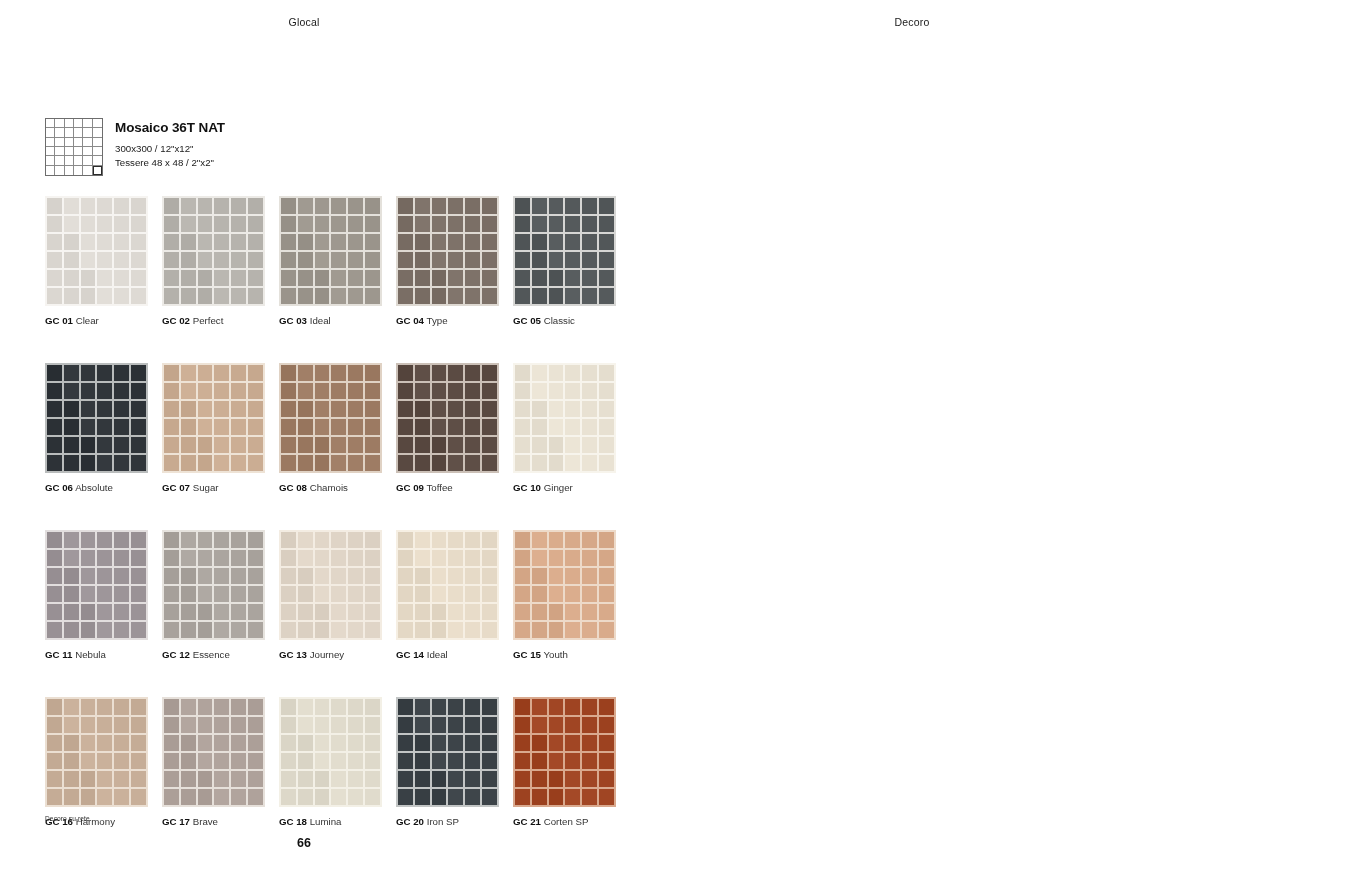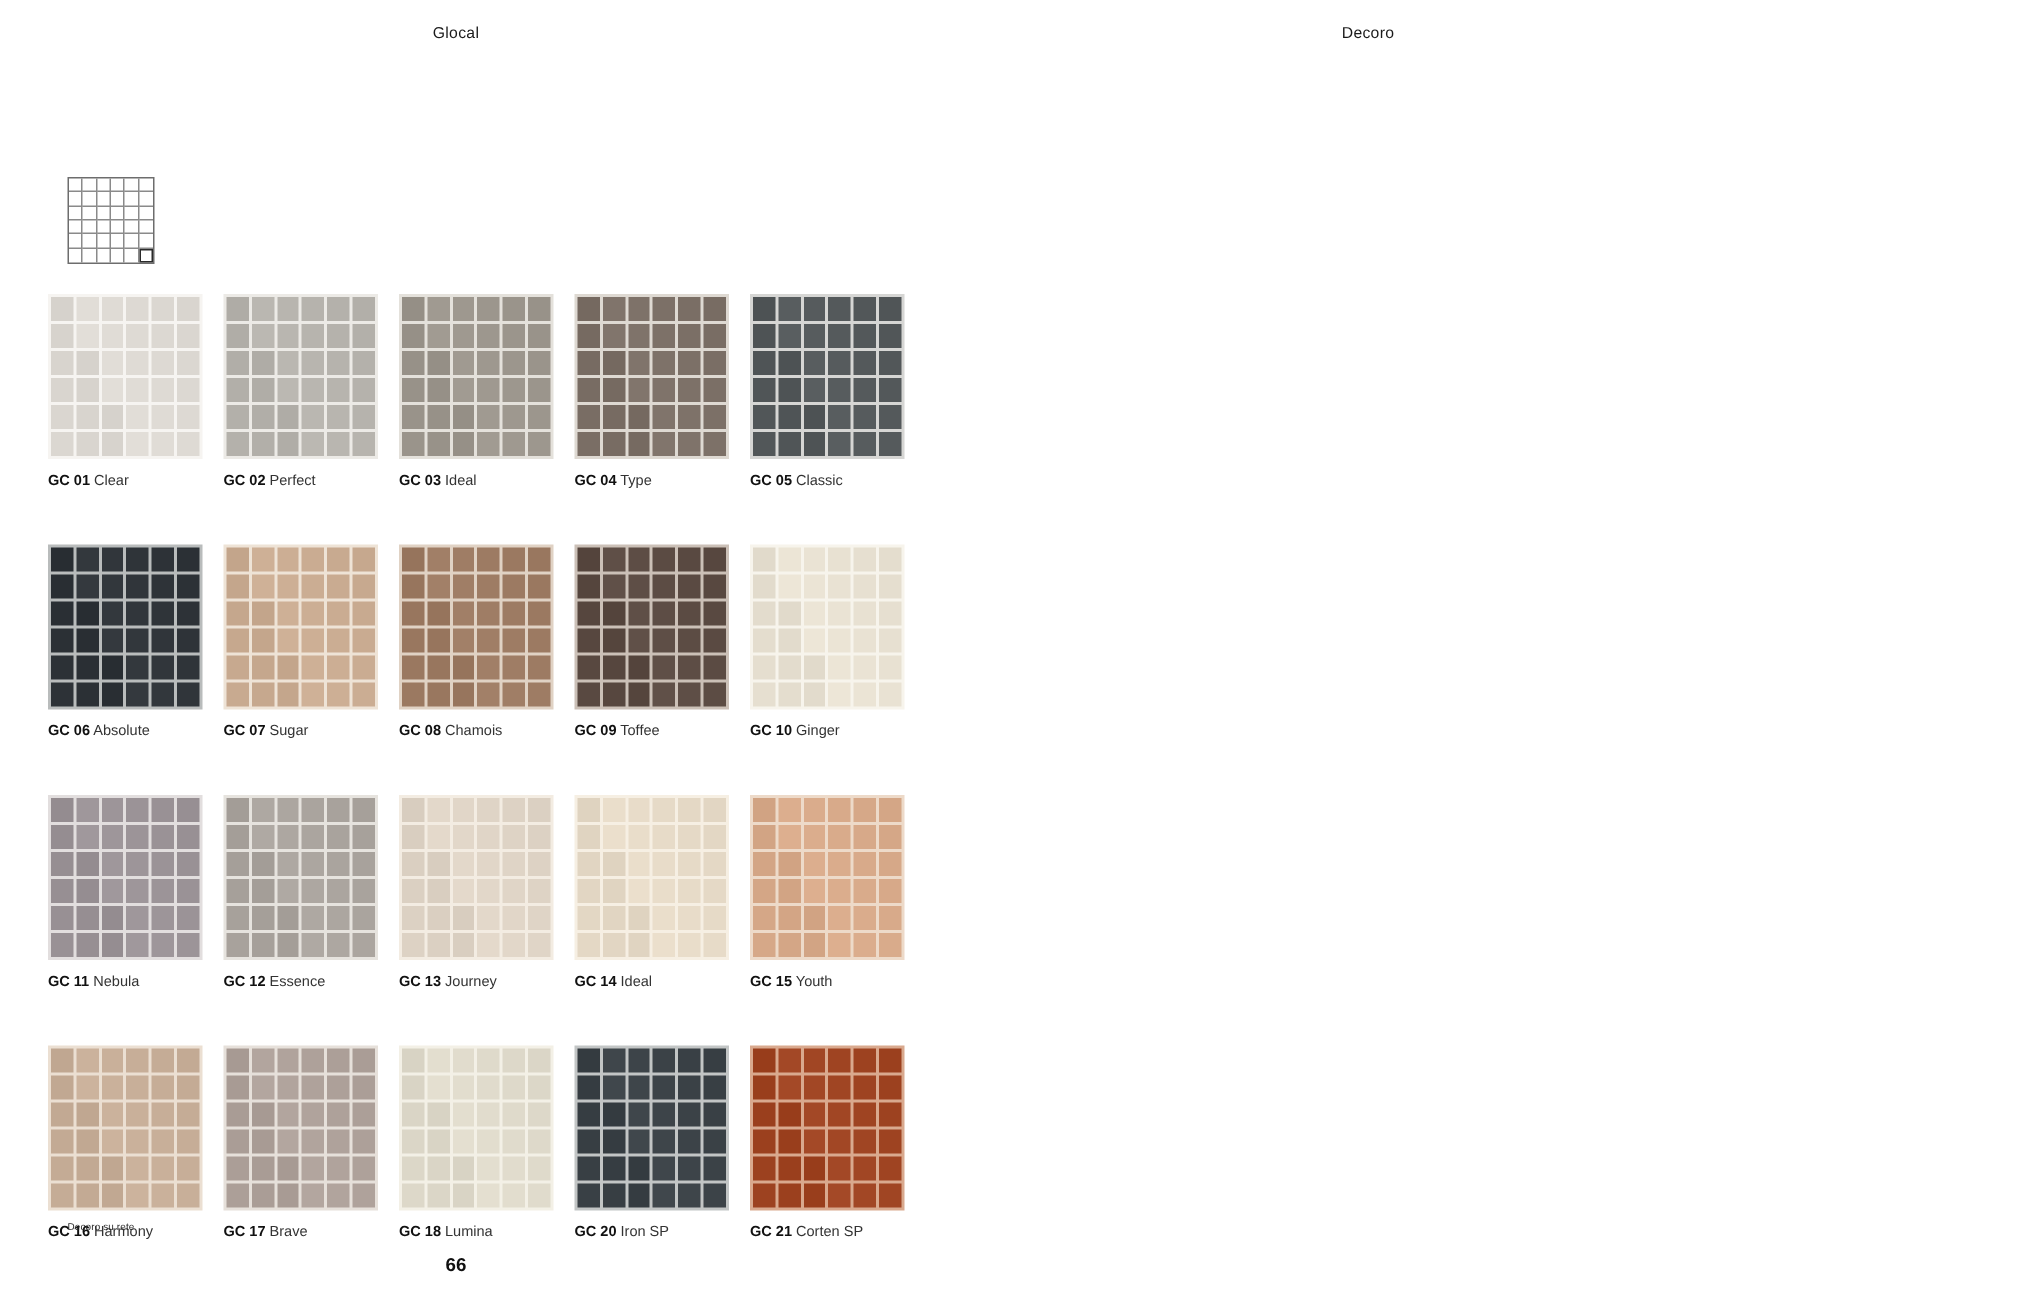--- a/index.html
+++ b/index.html
@@ -87,21 +87,21 @@
   .series-spec {
     font-size: 9.7px;
     line-height: 13.5px;
     color: #1a1a1a;
     margin: 0;
   }
 
   .swatch-grid {
     position: absolute;
     top: 196px;
-    left: 32px;
+    left: 45px;
     width: 588px;
   }
 
   .swatch-row {
     display: flex;
     gap: 14px;
     margin-bottom: 36px;
   }
   .swatch-cell { width: 103px; }
 
@@ -192,20 +192,25 @@
             <i></i>
             <i></i>
             <i class="lastcol"></i>
             <i class="lastrow"></i>
             <i class="lastrow"></i>
             <i class="lastrow"></i>
             <i class="lastrow"></i>
             <i class="lastrow"></i>
             <i class="lastcol lastrow hilite"></i>
           </div>
+      </div>
+      <div class="series-text">
+        <div class="series-title">Mosaico 36T NAT</div>
+        <div class="series-spec">300x300 / 12"x12"</div>
+        <div class="series-spec">Tessere 48 x 48 / 2"x2"</div>
       </div>
     </div>
 
     <div class="swatch-grid">
         <div class="swatch-row">
           <div class="swatch-cell">
             <div class="swatch mosaic-swatch" style="background: rgb(246, 244, 241);">
               <span style="background: rgb(214, 210, 204);"></span>
               <span style="background: rgb(225, 221, 215);"></span>
               <span style="background: rgb(223, 219, 213);"></span>

